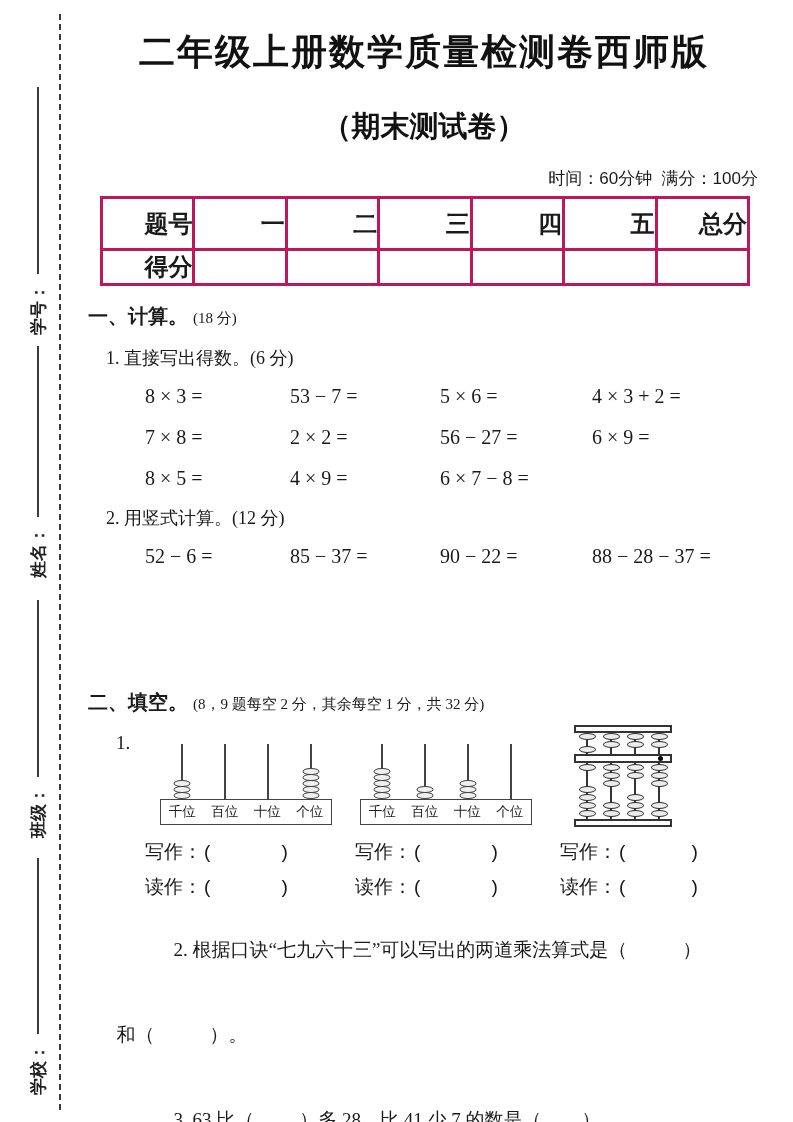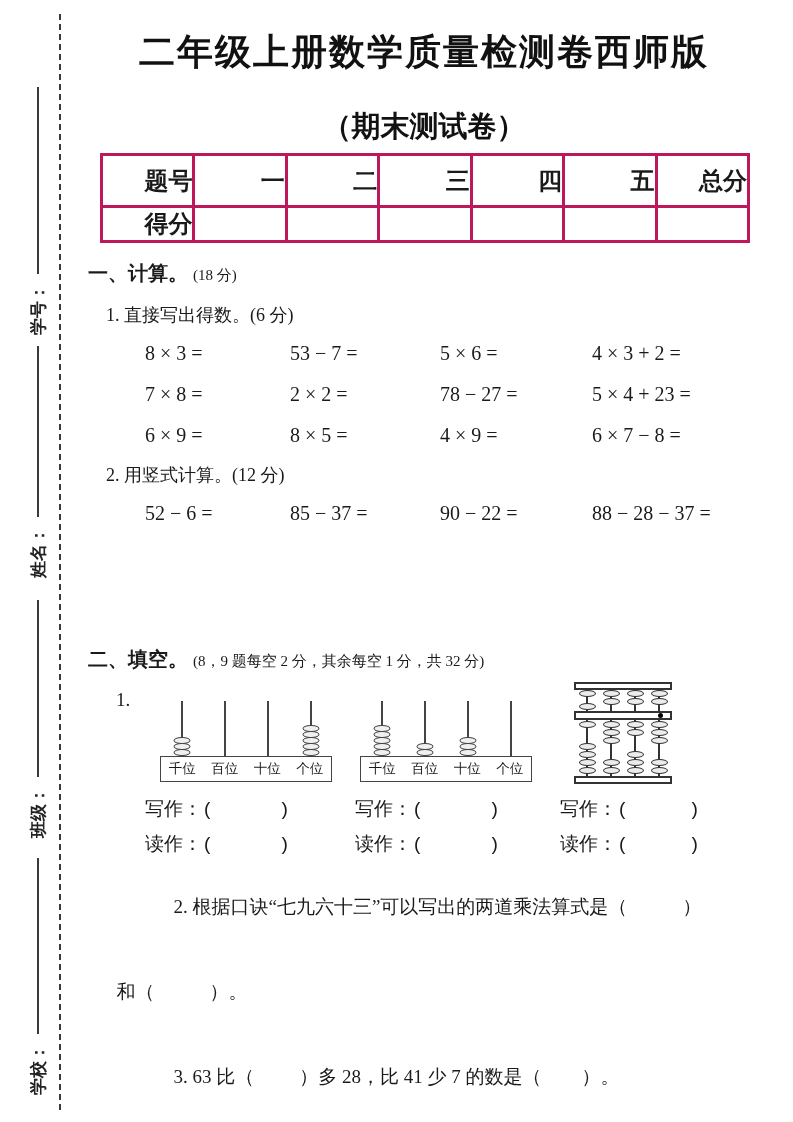--- a/index.html
+++ b/index.html
@@ -79,20 +79,21 @@
   </div>
   <div class="side-strip" style="left:20px; top:1095px; width:237px;">
     <span class="side-text">学校：</span>
     <span class="side-rule"></span>
   </div>
 
   <div class="content">
 
     <div class="title">二年级上册数学质量检测卷西师版</div>
     <div class="subtitle">（期末测试卷）</div>
+    <div class="meta">时间：60分钟  满分：100分</div>
 
     <table class="score">
       <tbody>
         <tr class="r1">
           <td>题号</td>
           <td>一</td>
           <td>二</td>
           <td>三</td>
           <td>四</td>
           <td>五</td>
@@ -117,22 +118,21 @@
 
     <div class="q-label">1. 直接写出得数。(6 分)</div>
 
     <div class="eq-grid">
       <span>8 × 3 =</span>
       <span>53 − 7 =</span>
       <span>5 × 6 =</span>
       <span>4 × 3 + 2 =</span>
       <span>7 × 8 =</span>
       <span>2 × 2 =</span>
-      <span>78 − 27 =</span>
-      <span>5 × 4 + 23 =</span>
+      <span>56 − 27 =</span>
       <span>6 × 9 =</span>
       <span>8 × 5 =</span>
       <span>4 × 9 =</span>
       <span>6 × 7 − 8 =</span>
     </div>
 
     <div class="q-label">2. 用竖式计算。(12 分)</div>
 
     <div class="eq-grid">
       <span>52 − 6 =</span>

